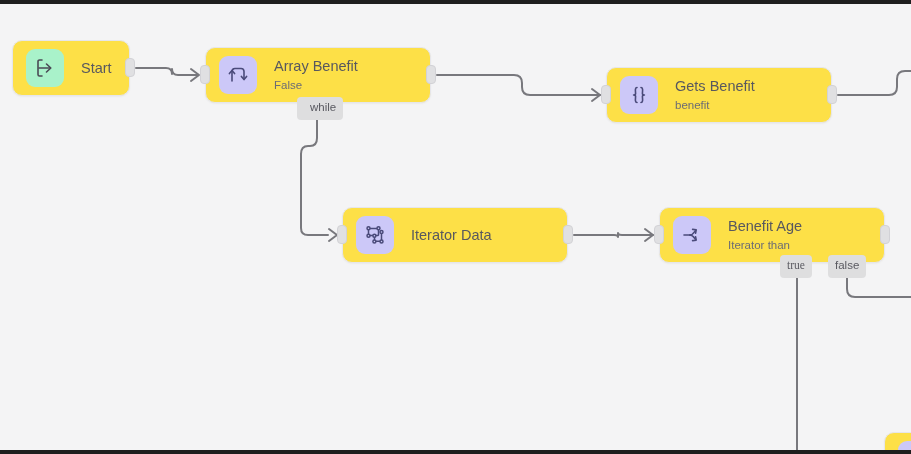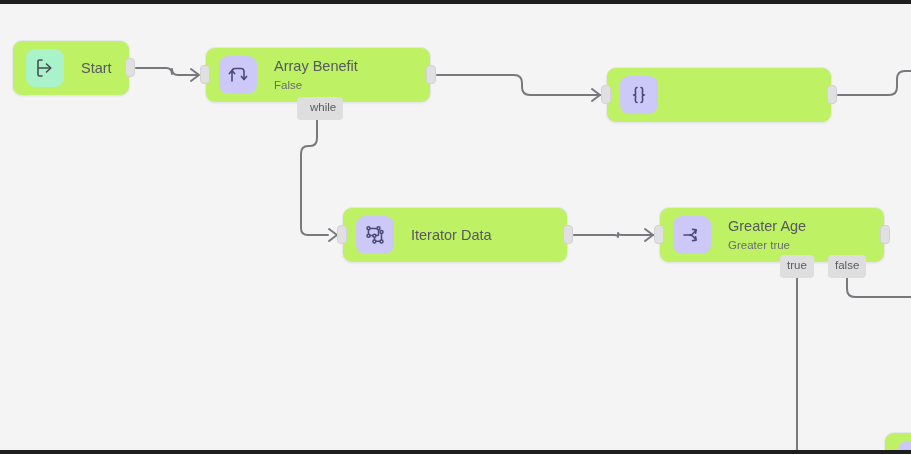--- a/index.html
+++ b/index.html
@@ -42,21 +42,21 @@
     fill: none;
     stroke: #78787d;
     stroke-width: 2;
     stroke-linecap: round;
     stroke-linejoin: round;
   }
 
   
   .node {
     position: absolute;
-    background: #bef264;
+    background: #fde047;
     border: 1px solid #e6e6ea;
     border-radius: 10px;
     display: flex;
     align-items: center;
     padding: 0 16px 0 13px;
     z-index: 3;
     box-shadow: 0 1px 2px rgba(16,16,20,0.045);
   }
 
   .node-icon {
@@ -178,20 +178,24 @@
   </div>
   <div class="port" style="left:200px; top:61px;"></div>
   <div class="port" style="left:426px; top:61px;"></div>
 
   <div class="node" style="left:606px; top:63px; width:226px; height:56px;">
     <div class="node-icon purple">
       <svg width="24" height="24" viewBox="0 0 24 24" fill="none" stroke="#4a4a7a" stroke-width="1.6" stroke-linecap="round" stroke-linejoin="round">
         <path d="M10 4.5 C7.6 4.5 8.6 9 8.6 10.4 C8.6 11.4 7.4 12 6.6 12 C7.4 12 8.6 12.6 8.6 13.6 C8.6 15 7.6 19.5 10 19.5"></path>
         <path d="M14 4.5 C16.4 4.5 15.4 9 15.4 10.4 C15.4 11.4 16.6 12 17.4 12 C16.6 12 15.4 12.6 15.4 13.6 C15.4 15 16.4 19.5 14 19.5"></path>
       </svg>
+    </div>
+    <div class="node-text">
+      <div class="node-title">Gets Benefit</div>
+      <div class="node-sub">benefit</div>
     </div>
   </div>
   <div class="port" style="left:601px; top:81px;"></div>
   <div class="port" style="left:827px; top:81px;"></div>
 
   <div class="node" style="left:342px; top:203px; width:226px; height:56px;">
     <div class="node-icon purple">
       <svg width="24" height="24" viewBox="0 0 24 24" fill="none" stroke="#4a4a7a" stroke-width="1.5" stroke-linecap="round" stroke-linejoin="round">
         <path d="M6 5.5 H15"></path>
         <path d="M5.5 6 V12"></path>
@@ -220,29 +224,29 @@
     <div class="node-icon purple">
       <svg width="24" height="24" viewBox="0 0 24 24" fill="none" stroke="#4a4a7a" stroke-width="1.6" stroke-linecap="round" stroke-linejoin="round">
         <path d="M4 12 H10"></path>
         <path d="M10 12 C13 12 14 9.5 15.5 7.5"></path>
         <path d="M10 12 C13 12 14 14.5 15.5 16.5"></path>
         <path d="M12.6 6.4 L16.2 6.8 L15.6 10.2"></path>
         <path d="M12.6 17.6 L16.2 17.2 L15.6 13.8"></path>
       </svg>
     </div>
     <div class="node-text">
-      <div class="node-title">Greater Age</div>
-      <div class="node-sub">Greater true</div>
+      <div class="node-title">Benefit Age</div>
+      <div class="node-sub">Iterator than</div>
     </div>
   </div>
   <div class="port" style="left:654px; top:221px;"></div>
   <div class="port" style="left:880px; top:221px;"></div>
 
 
   <div class="node partial" style="left:884px; top:428px; width:120px; height:56px;">
     <div class="node-icon purple"></div>
   </div>
 
   <div class="branch-label" style="left:297px; top:93px;padding-left:13px;">while</div>
-  <div class="branch-label" style="left:780px; top:251px;">true</div>
+  <div class="branch-label" style="left:780px; top:251px;font-family:Liberation Serif, serif;">true</div>
   <div class="branch-label" style="left:828px; top:251px;">false</div>
 
 </div>
 
 </body></html>

